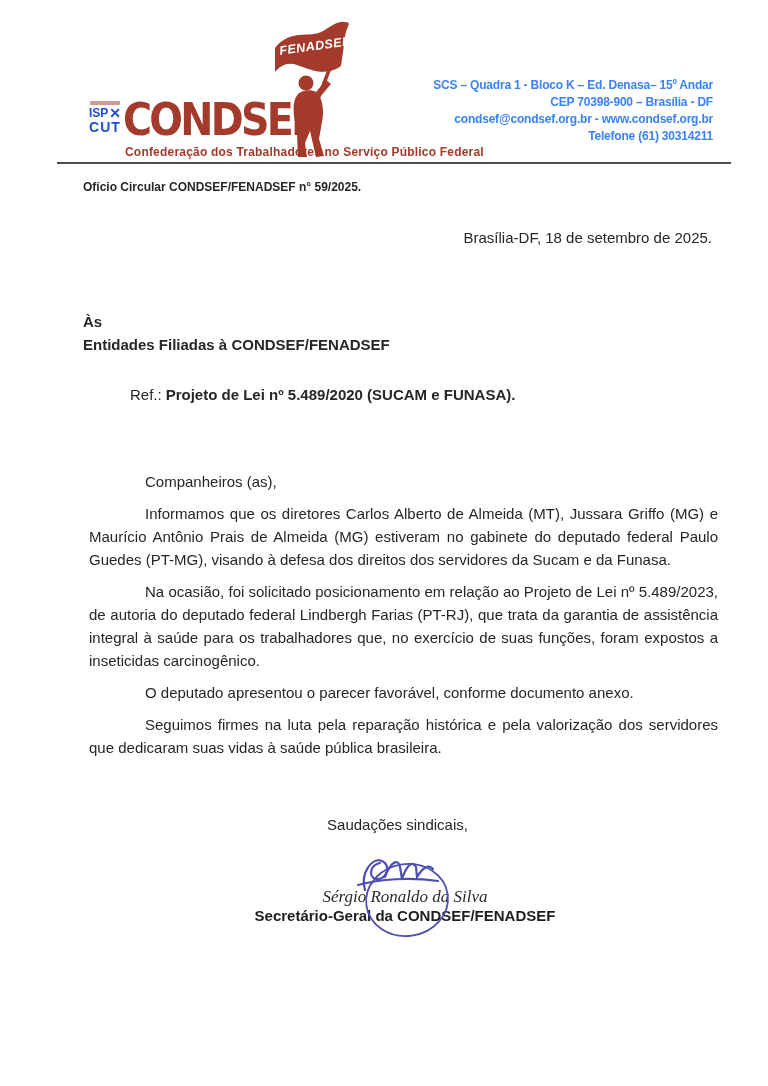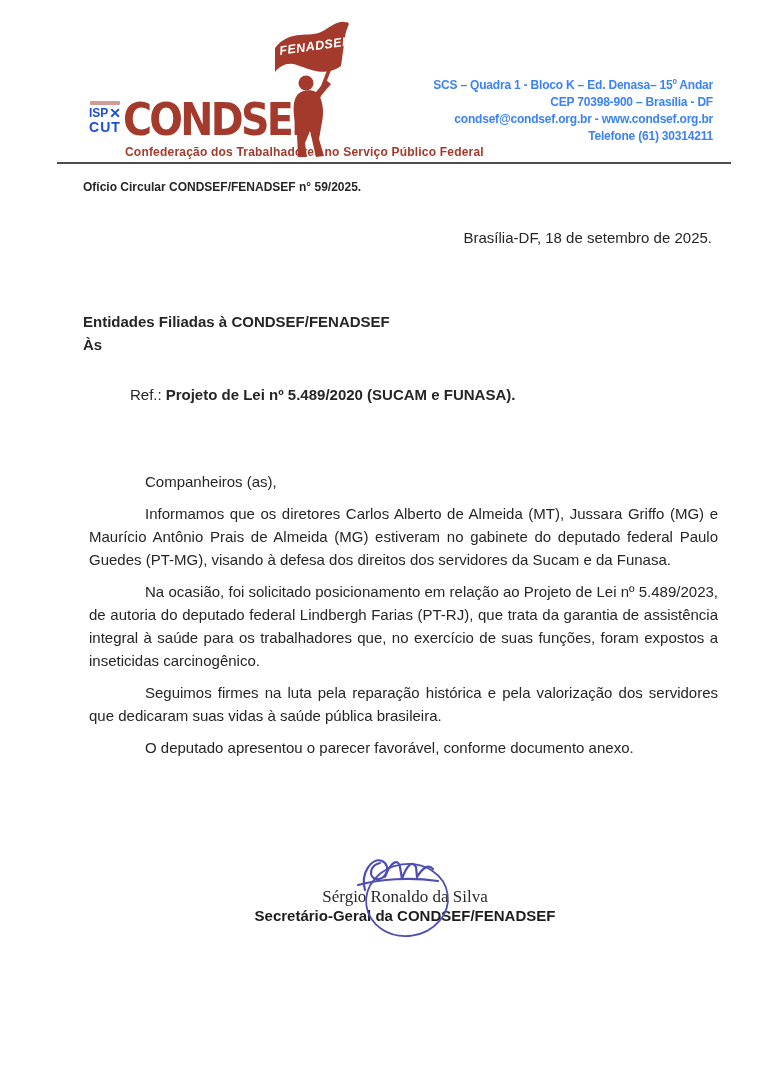--- a/index.html
+++ b/index.html
@@ -45,21 +45,21 @@
   
   .body-text{
     position:absolute;left:89px;top:470px;width:629px;
     font-size:15px;line-height:23px;text-align:justify;
   }
   .body-text p{margin:0 0 9px 0;text-indent:56px;}
   .closing{position:absolute;left:83px;top:816px;width:629px;text-align:center;font-size:15px;}
   
   .sig-name{
     position:absolute;left:90px;top:887px;width:630px;text-align:center;
-    font-family:"Liberation Serif",serif;font-size:17px;line-height:20px;color:#2b2b2b;
+    font-family:"Liberation Serif",serif;font-size:17px;line-height:20px;color:#2b2b2b;font-style:italic;
   }
   .sig-title{
     position:absolute;left:90px;top:907px;width:630px;text-align:center;
     font-size:15px;font-weight:bold;line-height:18px;color:#1d1d1d;
   }
   .sig-ink{position:absolute;left:340px;top:845px;z-index:5;pointer-events:none;}
 </style>
 </head>
 <body>
 
@@ -93,36 +93,37 @@
     <div>condsef@condsef.org.br - www.condsef.org.br</div>
     <div>Telefone (61) 30314211</div>
   </div>
 
   <div class="header-rule"></div>
 
   <div class="oficio-line">Ofício Circular CONDSEF/FENADSEF n° 59/2025.</div>
   <div class="date-line">Brasília-DF, 18 de setembro de 2025.</div>
 
   <div class="addressee">
+    <div>Às</div>
     <div>Entidades Filiadas à CONDSEF/FENADSEF</div>
-    <div>Às</div>
   </div>
 
   <div class="ref-line">
     <span class="ref-label">Ref.:</span><span class="ref-subject">Projeto de Lei nº 5.489/2020 (SUCAM e FUNASA).</span>
   </div>
 
   <div class="body-text">
     <p>Companheiros (as),</p>
     <p>Informamos que os diretores Carlos Alberto de Almeida (MT), Jussara Griffo (MG) e Maurício Antônio Prais de Almeida (MG) estiveram no gabinete do deputado federal Paulo Guedes (PT-MG), visando à defesa dos direitos dos servidores da Sucam e da Funasa.</p>
     <p>Na ocasião, foi solicitado posicionamento em relação ao Projeto de Lei nº 5.489/2023, de autoria do deputado federal Lindbergh Farias (PT-RJ), que trata da garantia de assistência integral à saúde para os trabalhadores que, no exercício de suas funções, foram expostos a inseticidas carcinogênico.</p>
+    <p>O deputado apresentou o parecer favorável, conforme documento anexo.</p>
     <p>Seguimos firmes na luta pela reparação histórica e pela valorização dos servidores que dedicaram suas vidas à saúde pública brasileira.</p>
-    <p>O deputado apresentou o parecer favorável, conforme documento anexo.</p>
   </div>
 
+  <div class="closing">Saudações sindicais,</div>
 
   <div class="sig-name">Sérgio Ronaldo da Silva</div>
   <div class="sig-title">Secretário-Geral da CONDSEF/FENADSEF</div>
 
   <svg class="sig-ink" width="145" height="95" viewBox="0 0 145 95">
     <g fill="none" stroke="#4d4db5" stroke-width="2.2" stroke-linecap="round">
       <ellipse cx="67" cy="55" rx="41" ry="36" transform="rotate(-8 67 55)" stroke-width="1.8"></ellipse>
       <path d="M25,45 C20,28 32,12 42,16 C52,20 46,36 36,34 C28,32 30,20 40,18"></path>
       <path d="M45,32 C50,18 58,12 60,22 L62,34 C66,22 72,14 76,22 L77,32 C82,24 88,18 93,24"></path>
       <path d="M18,40 C40,34 70,32 98,36"></path>

